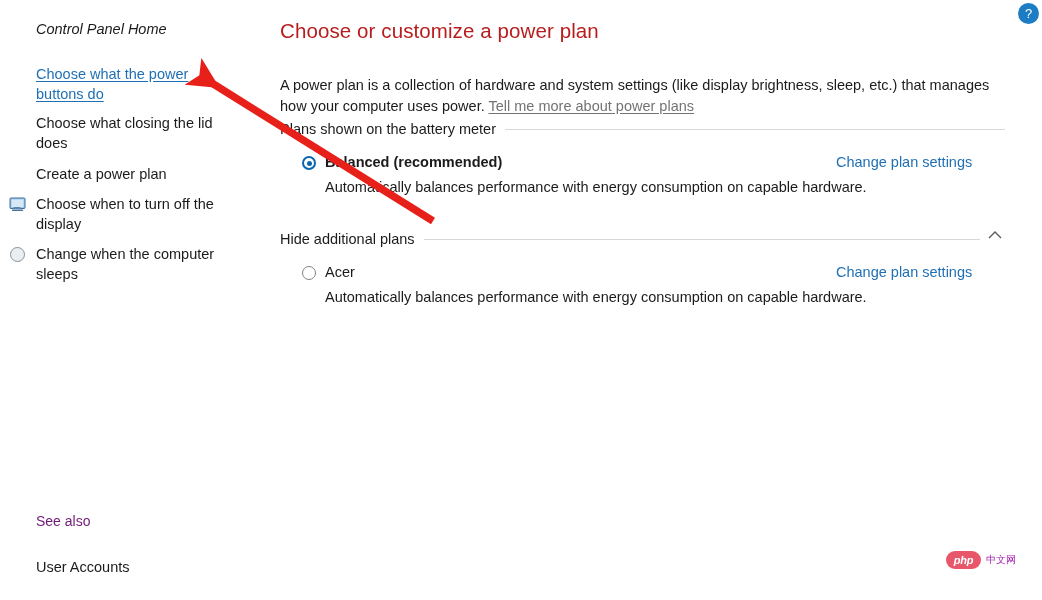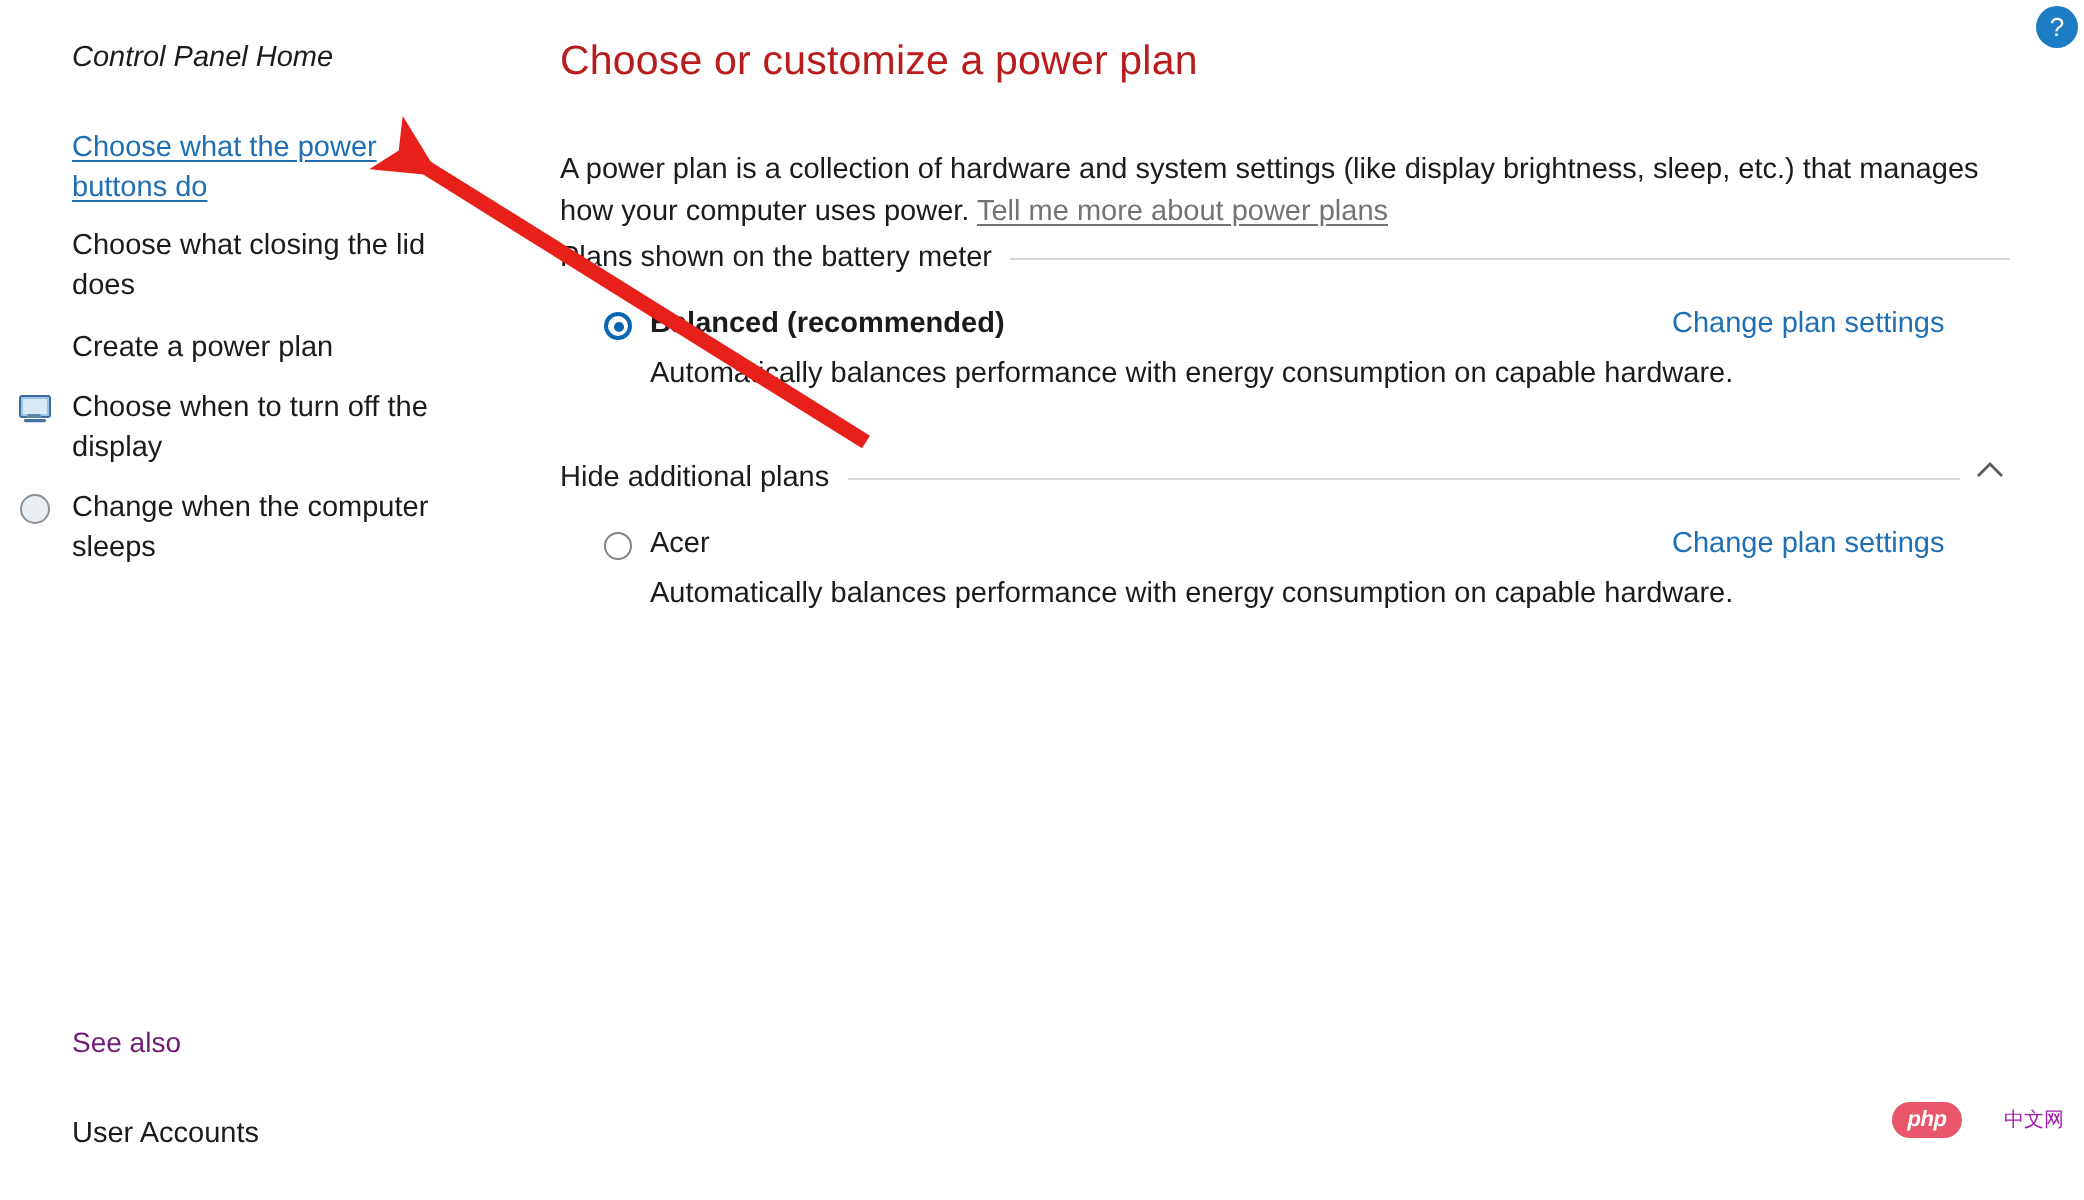--- a/index.html
+++ b/index.html
@@ -232,21 +232,21 @@
     pointer-events: none;
   }
 
   
   #watermark {
     position: absolute;
     left: 946px;
     top: 551px;
     display: flex;
     align-items: center;
-    gap: 21px;
+    gap: 5px;
   }
   #wm-badge {
     width: 35px;
     height: 18px;
     border-radius: 9px;
     background: #e8566a;
     color: #ffffff;
     font-size: 11px;
     font-style: italic;
     font-weight: bold;

